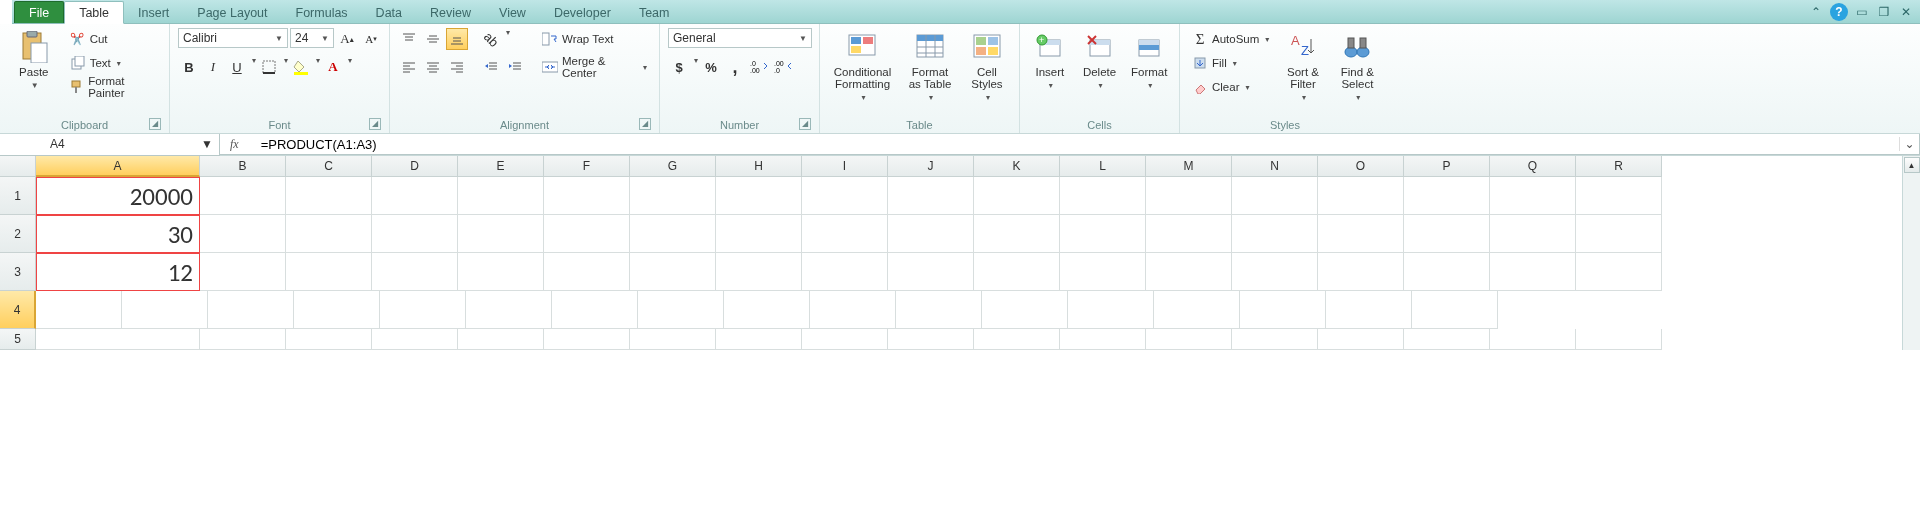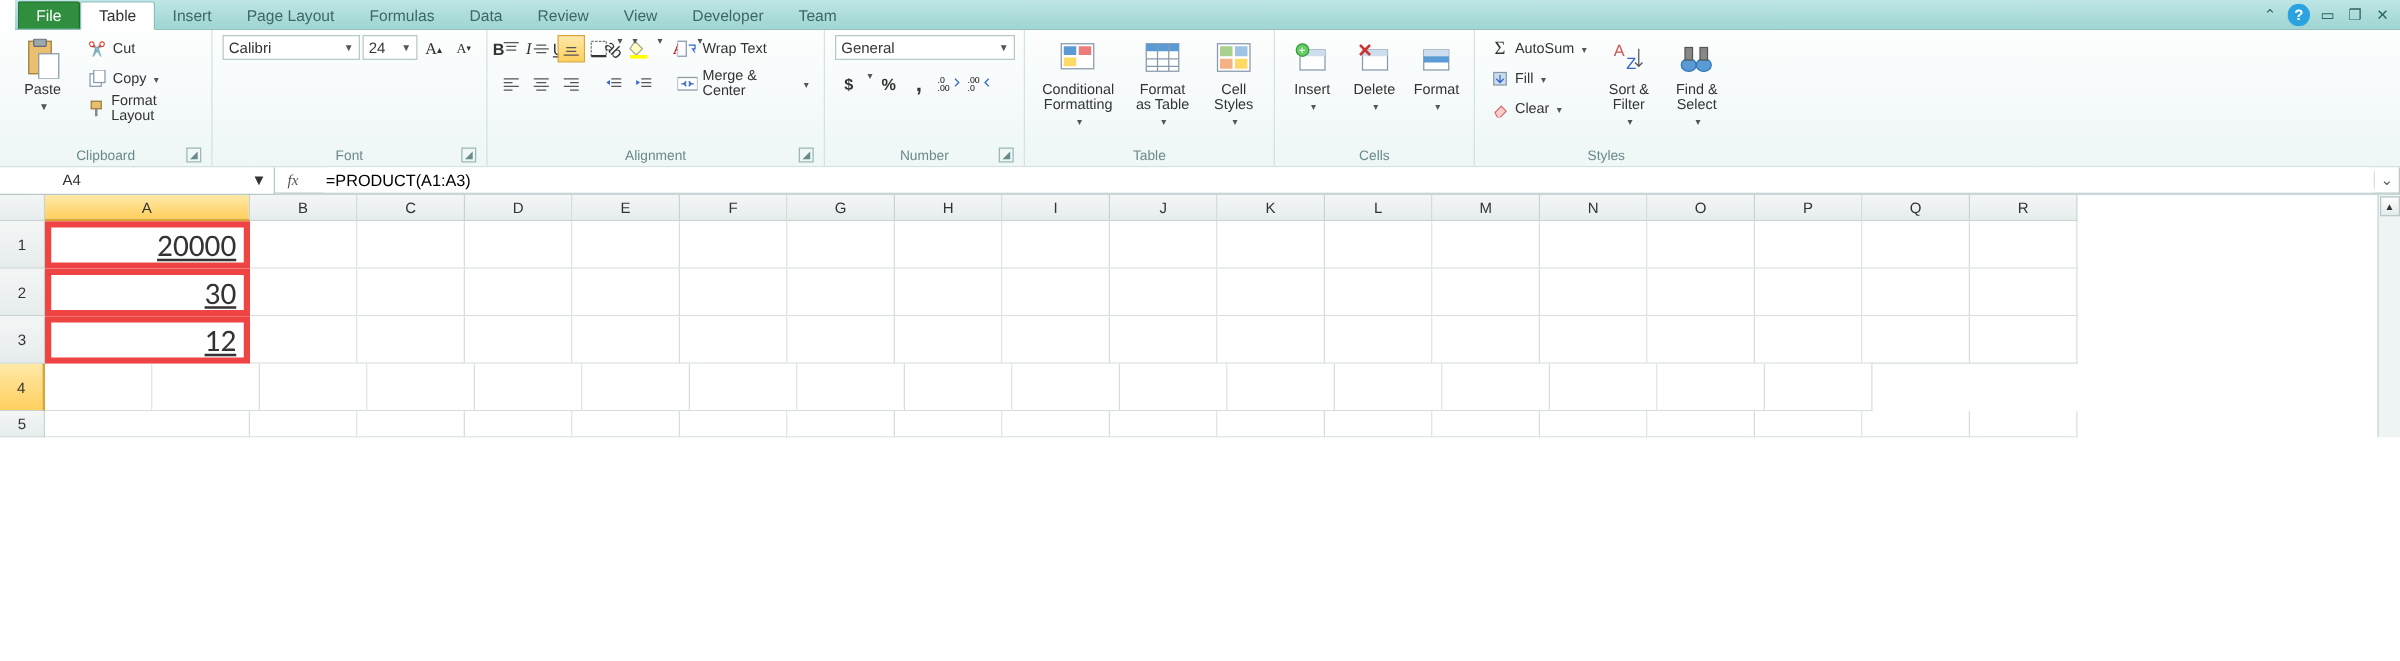--- a/index.html
+++ b/index.html
@@ -72,21 +72,21 @@
   .colhdr.sel { background:linear-gradient(#ffe9a8,#ffcf5e); border-bottom:2px solid #d9a534;}
   .gridrow { display:flex; }
   .rowhdr { width:36px; height:38px;}
   .rowhdr.short { height:21px;}
   .rowhdr.sel { background:linear-gradient(#ffe9a8,#ffcf5e); border-right:2px solid #d9a534;}
   .cell { width:86px; height:38px; border-right:1px solid #d8dede; border-bottom:1px solid #d8dede;
           background:#fff; display:flex; align-items:center; justify-content:flex-end;
           padding:0 6px; font-size:25px; font-family:Calibri,sans-serif;}
   .cell.wide { width:164px;}
   .cell.short { height:21px;}
-  .cell.databorder { border:5px solid #ef4444;text-decoration:underline;}
+  .cell.databorder { border:1px solid #ef4444;}
   .cell.selected { background:#e8e8e8; outline:2px solid #333; outline-offset:-1px;}
   .vscroll { width:18px; background:#eef3f3; border-left:1px solid #c7d8d8;
              display:flex; flex-direction:column; align-items:center;}
   .vsbtn { width:16px; height:16px; background:linear-gradient(#fdfdfd,#e4eaea);
            border:1px solid #b7c8c8; display:flex; align-items:center; justify-content:center;
            font-size:8px; margin:1px 0;}
 
   .dropdown-tiny { font-size:8px; color:#555; padding-left:2px;}
 </style>
 </head>
@@ -132,39 +132,39 @@
           <span class="ico16">✂️</span>
           <span>Cut</span>
         </div>
         <div class="smbtn">
           <span class="ico16">
             <svg width="14" height="14">
                 <rect x="1" y="3" width="9" height="10" fill="#fff" stroke="#89a"></rect>
                 <rect x="4" y="0" width="9" height="10" fill="#fff" stroke="#89a"></rect>
               </svg>
           </span>
-          <span>Copy</span>
+          <span>Text</span>
             <span class="dropdown-tiny">▾</span>
         </div>
         <div class="smbtn">
           <span class="ico16">
             <svg width="14" height="14">
                 <rect x="2" y="1" width="8" height="6" fill="#e8c070" stroke="#9c7b36"></rect>
                 <rect x="5" y="7" width="2" height="6" fill="#888"></rect>
               </svg>
           </span>
-          <span>Format Layout</span>
+          <span>Format Painter</span>
         </div>
       </div>
     </div>
     <div class="group-label"><span>Clipboard</span><span class="launcher">◢</span></div>
   </div>
 
   <div class="group" style="width:220px">
-    <div class="group-body" style="gap:6px">
+    <div class="group-body" style="flex-direction:column;gap:6px">
       <div class="row">
         <div class="ddl" style="width:110px">
           <span>Calibri</span>
             <span class="arr">▼</span>
           </div>
         <div class="ddl" style="width:44px">
           <span>24</span>
             <span class="arr">▼</span>
           </div>
         <div class="btn22" style="font-family:serif">A<span style="font-size:8px;vertical-align:super">▴</span></div>

